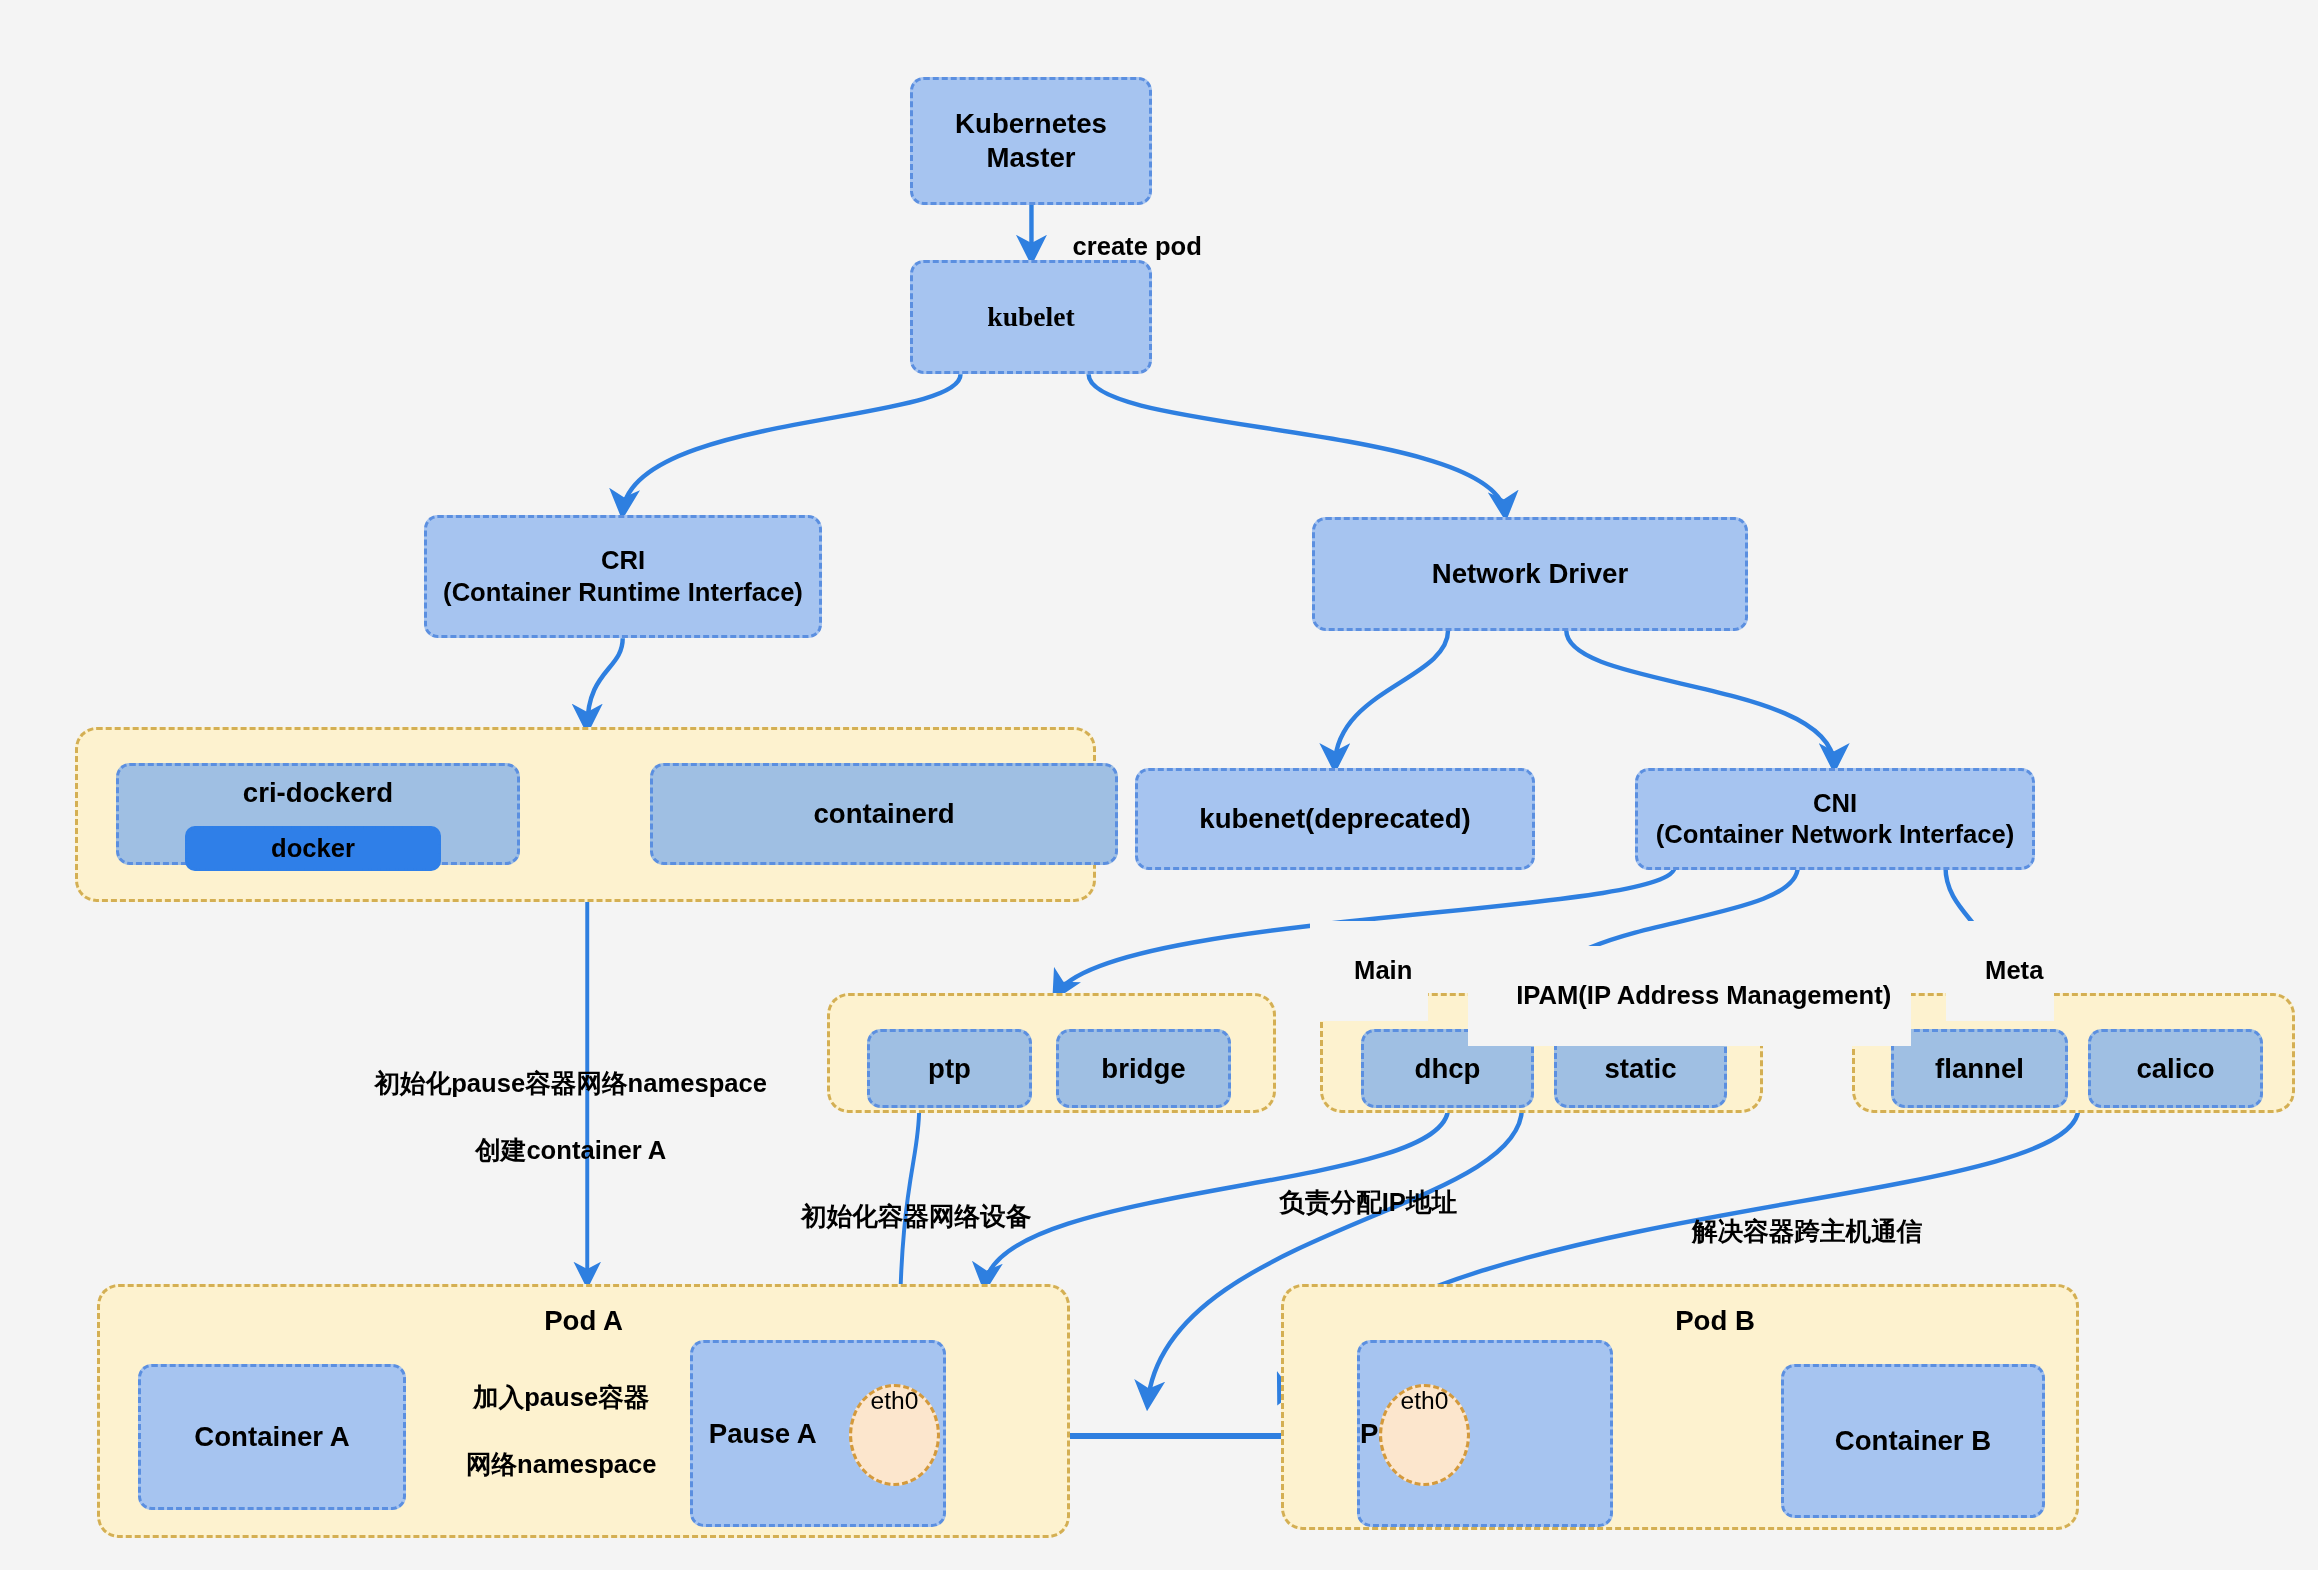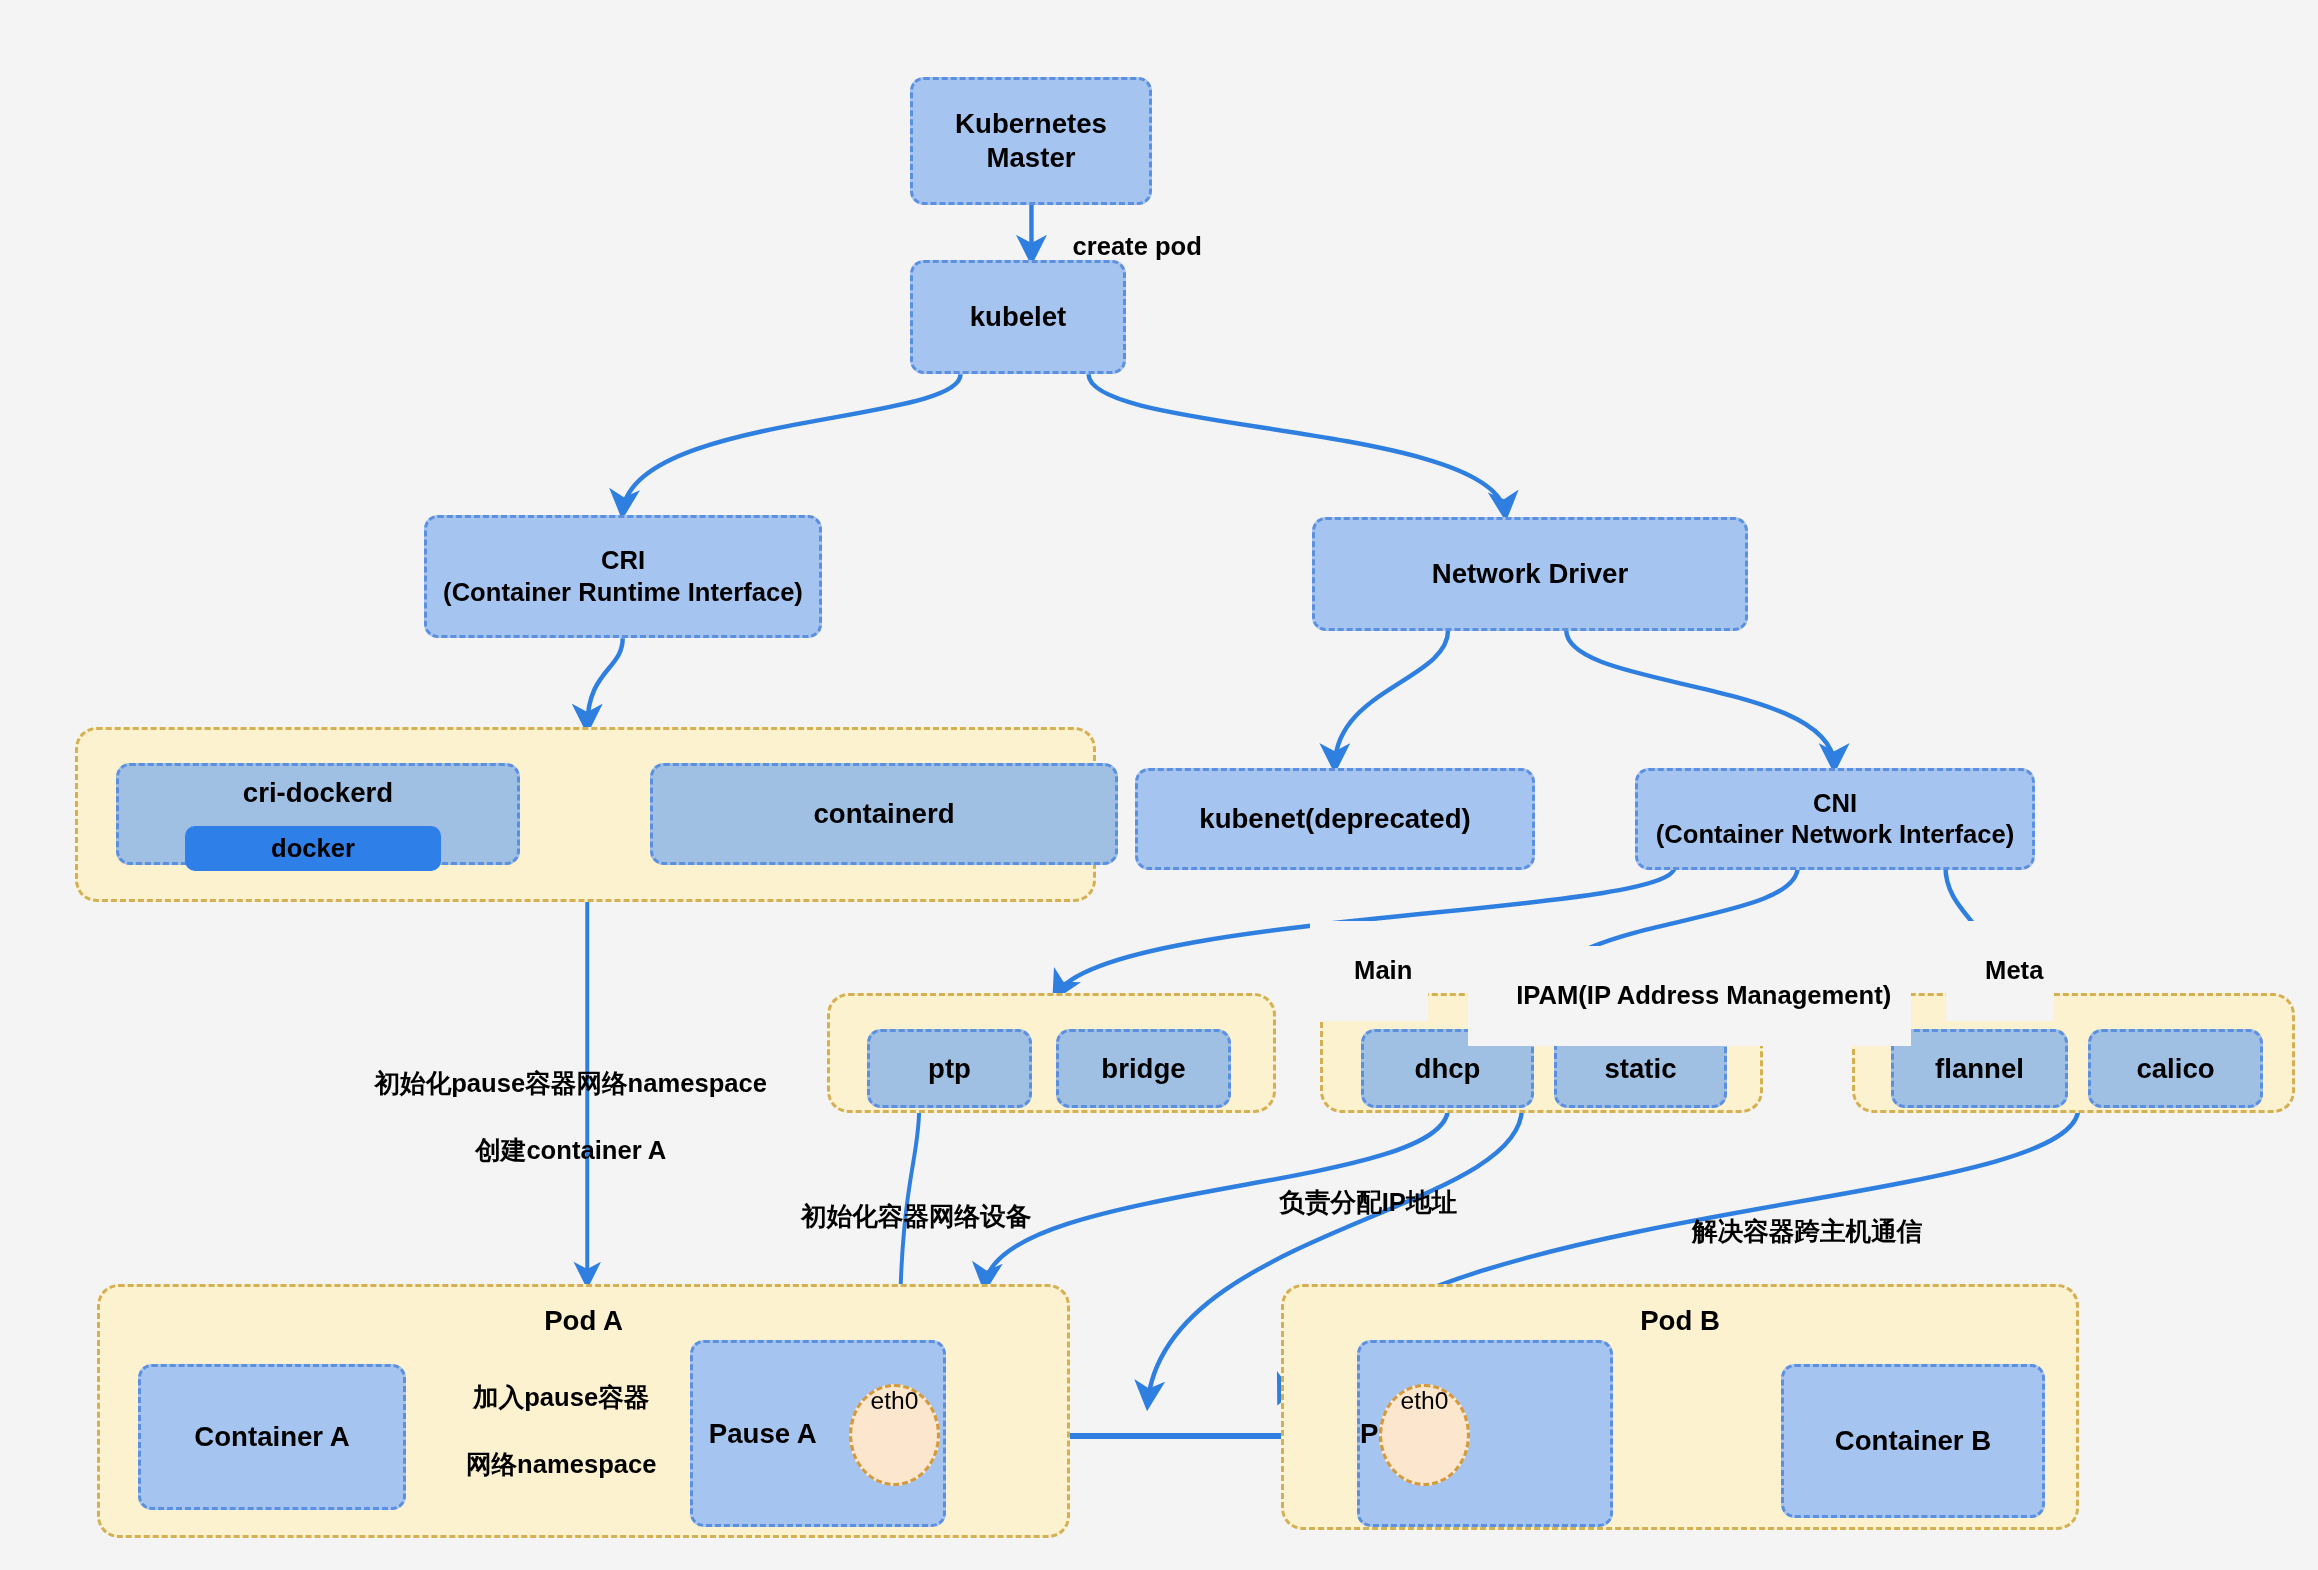--- a/index.html
+++ b/index.html
@@ -99,21 +99,21 @@
 
   <div class="node f28" style="left:910px;top:45px;width:242px;height:128px;flex-direction:column;margin-top:32px;">
     <span>Kubernetes</span>
     <span>Master</span>
   </div>
 
   <div class="lbl f26" style="left:1044px;top:197px;width:217px;text-align:left;">
     <span>create pod</span>
   </div>
 
-  <div class="node f28" style="left:910px;top:260px;width:216px;height:114px;">
+  <div class="node f28" style="left:910px;top:260px;width:242px;height:114px;font-family:Liberation Serif, serif;">
     <span>kubelet</span>
   </div>
 
   <div class="node f26" style="left:424px;top:515px;width:398px;height:123px;flex-direction:column;">
     <span>CRI</span>
     <span>(Container Runtime Interface)</span>
   </div>
 
   <div class="node f28" style="left:1312px;top:517px;width:436px;height:114px;">
     <span>Network Driver</span>
@@ -207,21 +207,21 @@
   </div>
 
   <div class="node f28" style="left:690px;top:1340px;width:256px;height:187px;justify-content:flex-start;padding-left:15.8px;">
     <span>Pause A</span>
   </div>
   <div class="eth f25" style="left:849px;top:1384px;width:91px;height:102px;">
     <span>eth0</span>
   </div>
 
   <div class="group" style="left:1281px;top:1284px;width:798px;height:246px;"></div>
-  <div class="grp-title f28" style="left:1281px;top:1305px;width:798px;">
+  <div class="grp-title f28" style="left:1281px;top:1305px;width:798px;padding-left:35px;">
     <span>Pod B</span>
   </div>
 
   <div class="node f28" style="left:1357px;top:1340px;width:256px;height:187px;justify-content:flex-start;padding-right:14px;">
     <span>Pause B</span>
   </div>
   <div class="eth f25" style="left:1379px;top:1384px;width:91px;height:102px;">
     <span>eth0</span>
   </div>
 

